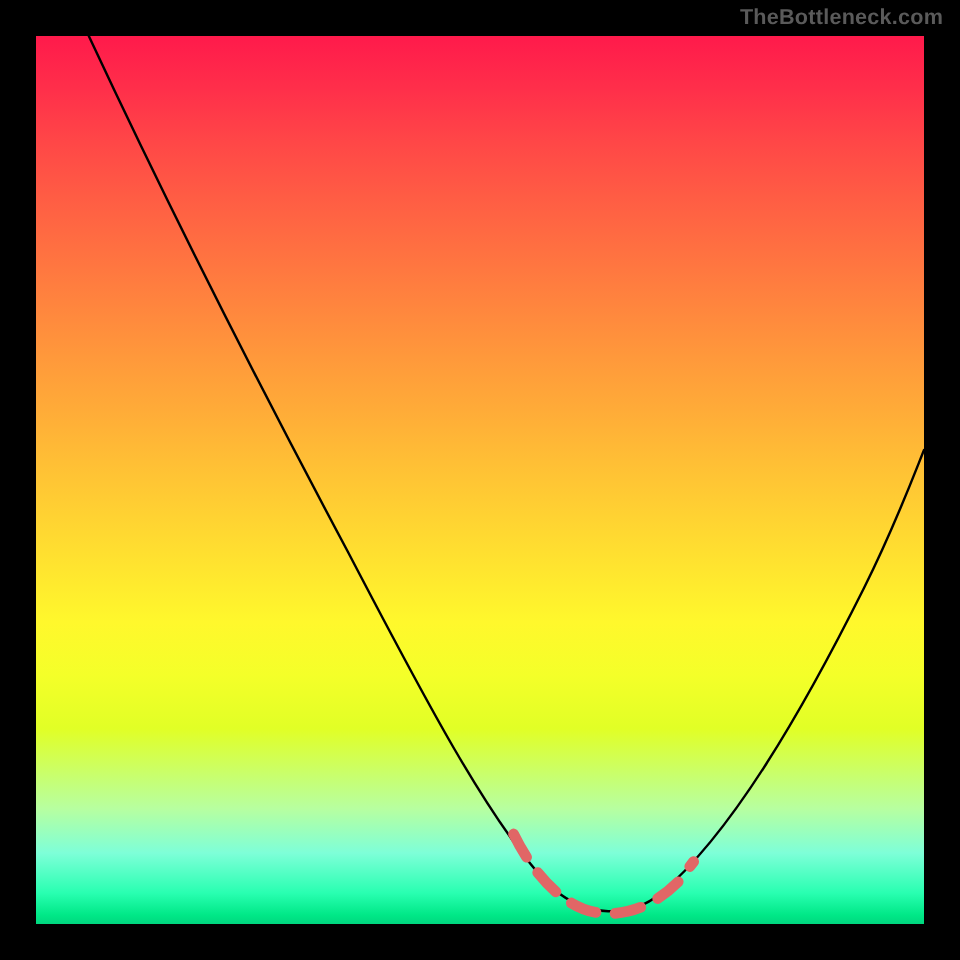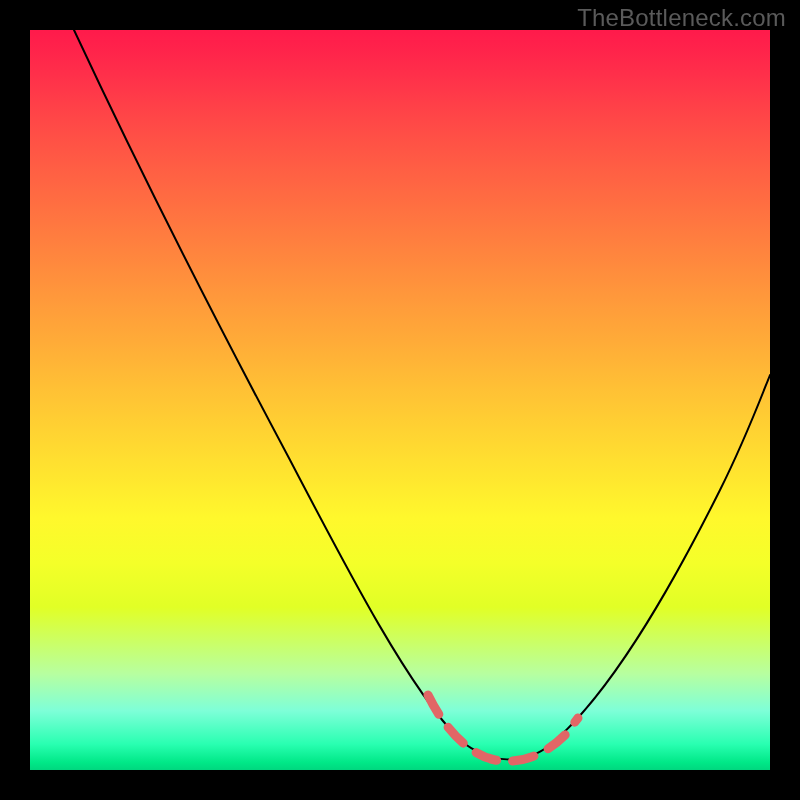--- a/index.html
+++ b/index.html
@@ -8,22 +8,22 @@
     position: relative;
     width: 800px;
     height: 800px;
     background: #000;
   }
   .watermark {
     position: absolute;
     top: 4px;
     right: 14px;
     font-family: Arial, Helvetica, sans-serif;
-    font-size: 24px;
-    font-weight: 400;
+    font-size: 18px;
+    font-weight: 700;
     color: #5a5a5a;
     letter-spacing: 0.2px;
   }
   .plot-area {
     position: absolute;
     left: 30px;
     top: 30px;
     width: 740px;
     height: 740px;
     background: linear-gradient(to bottom,

